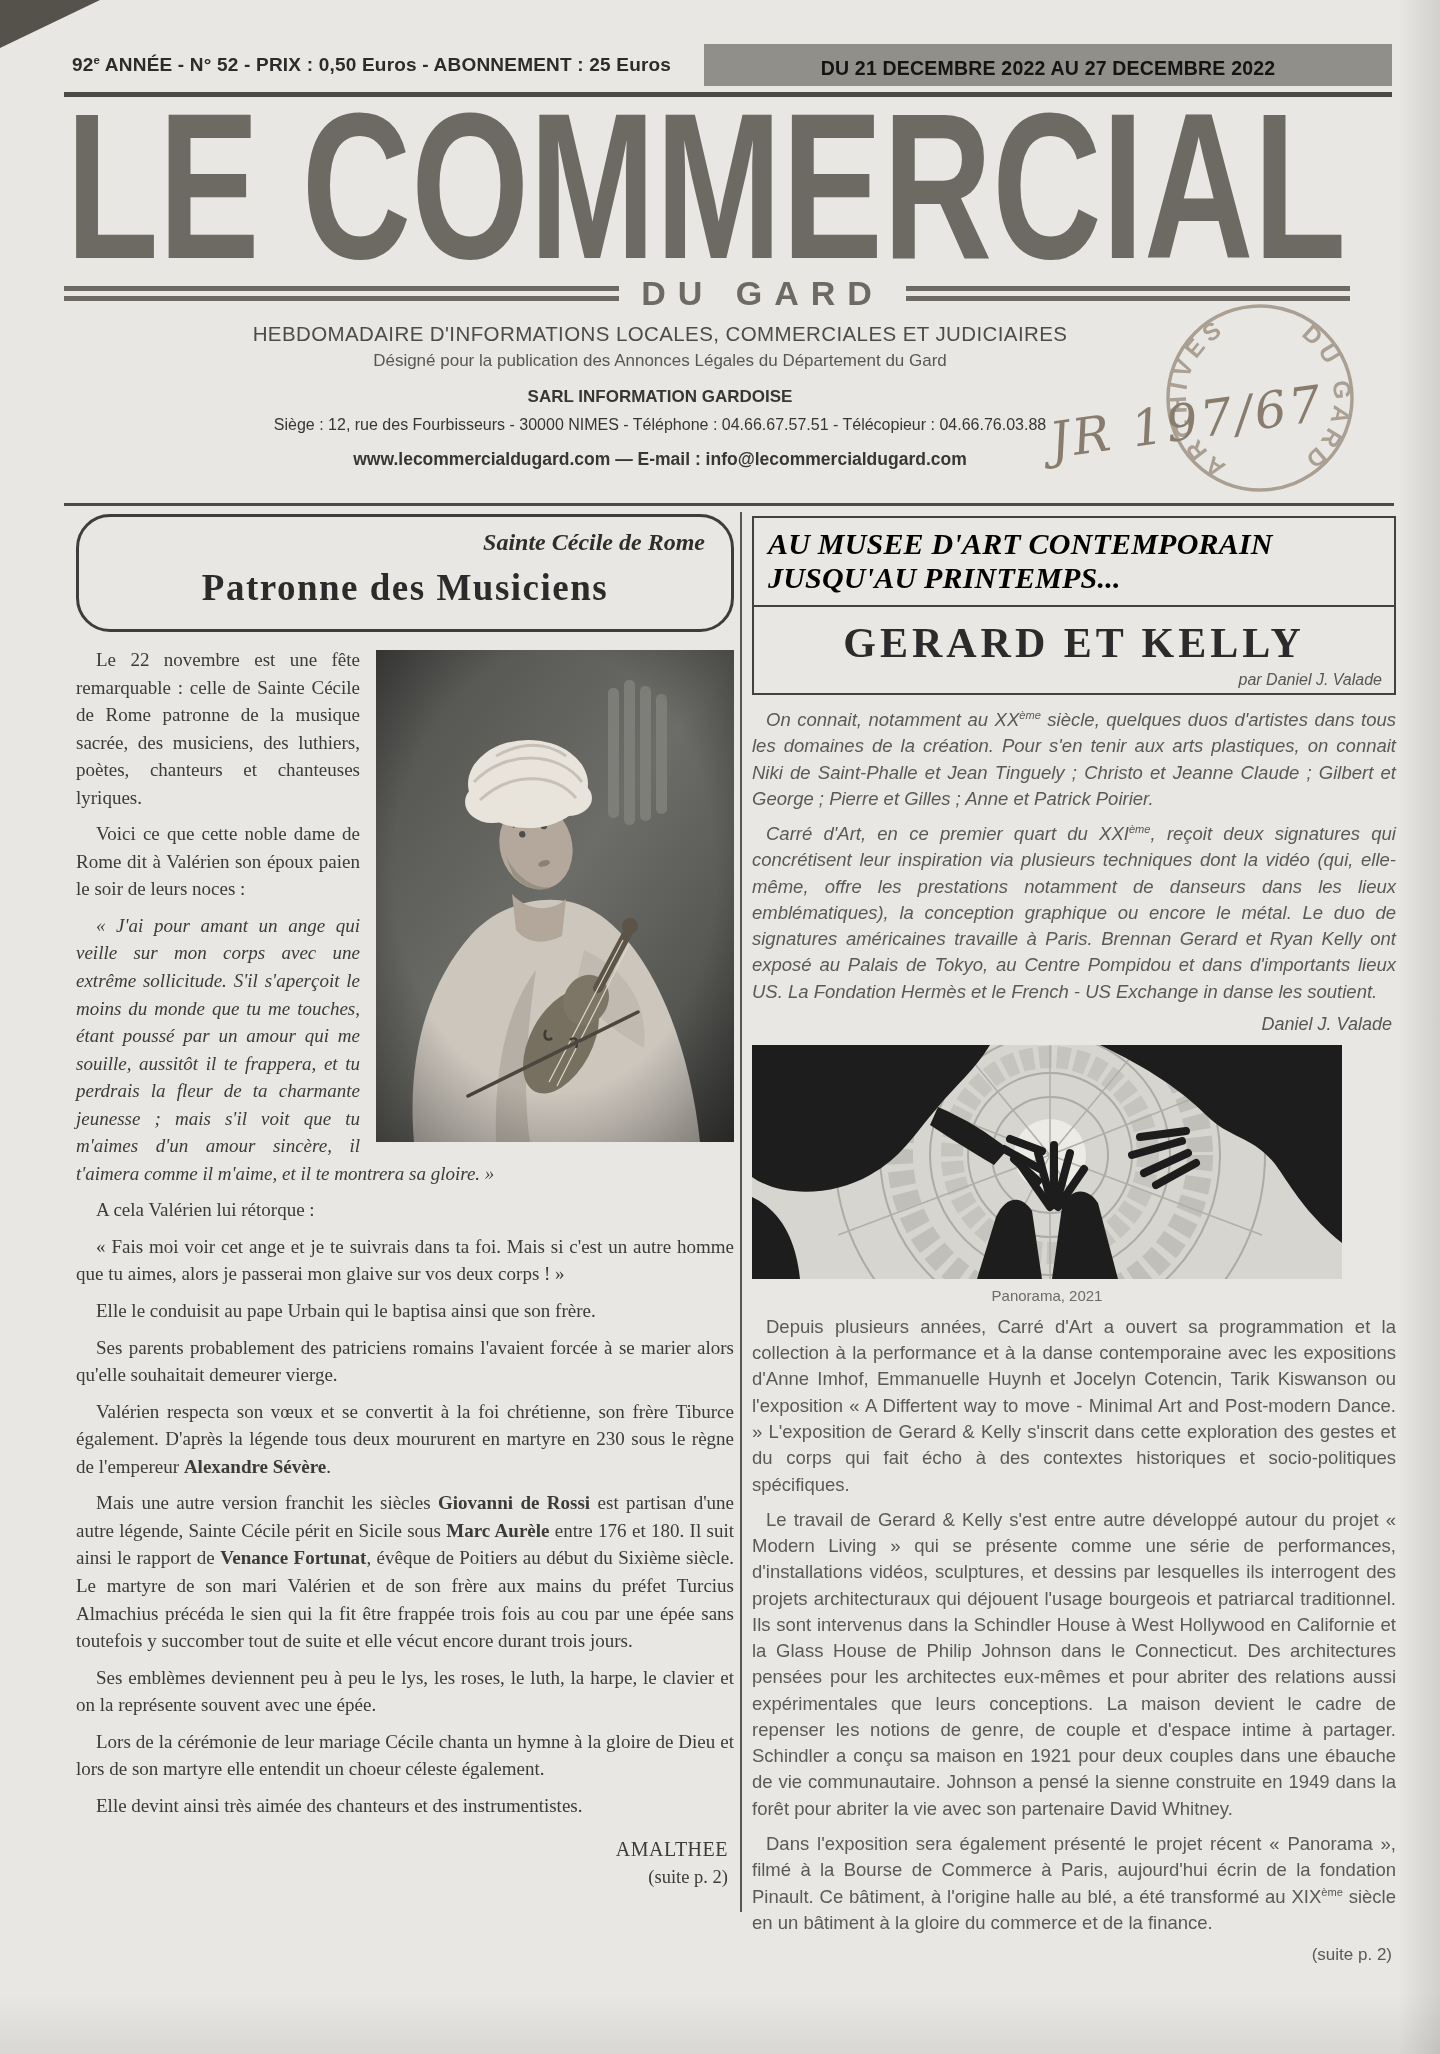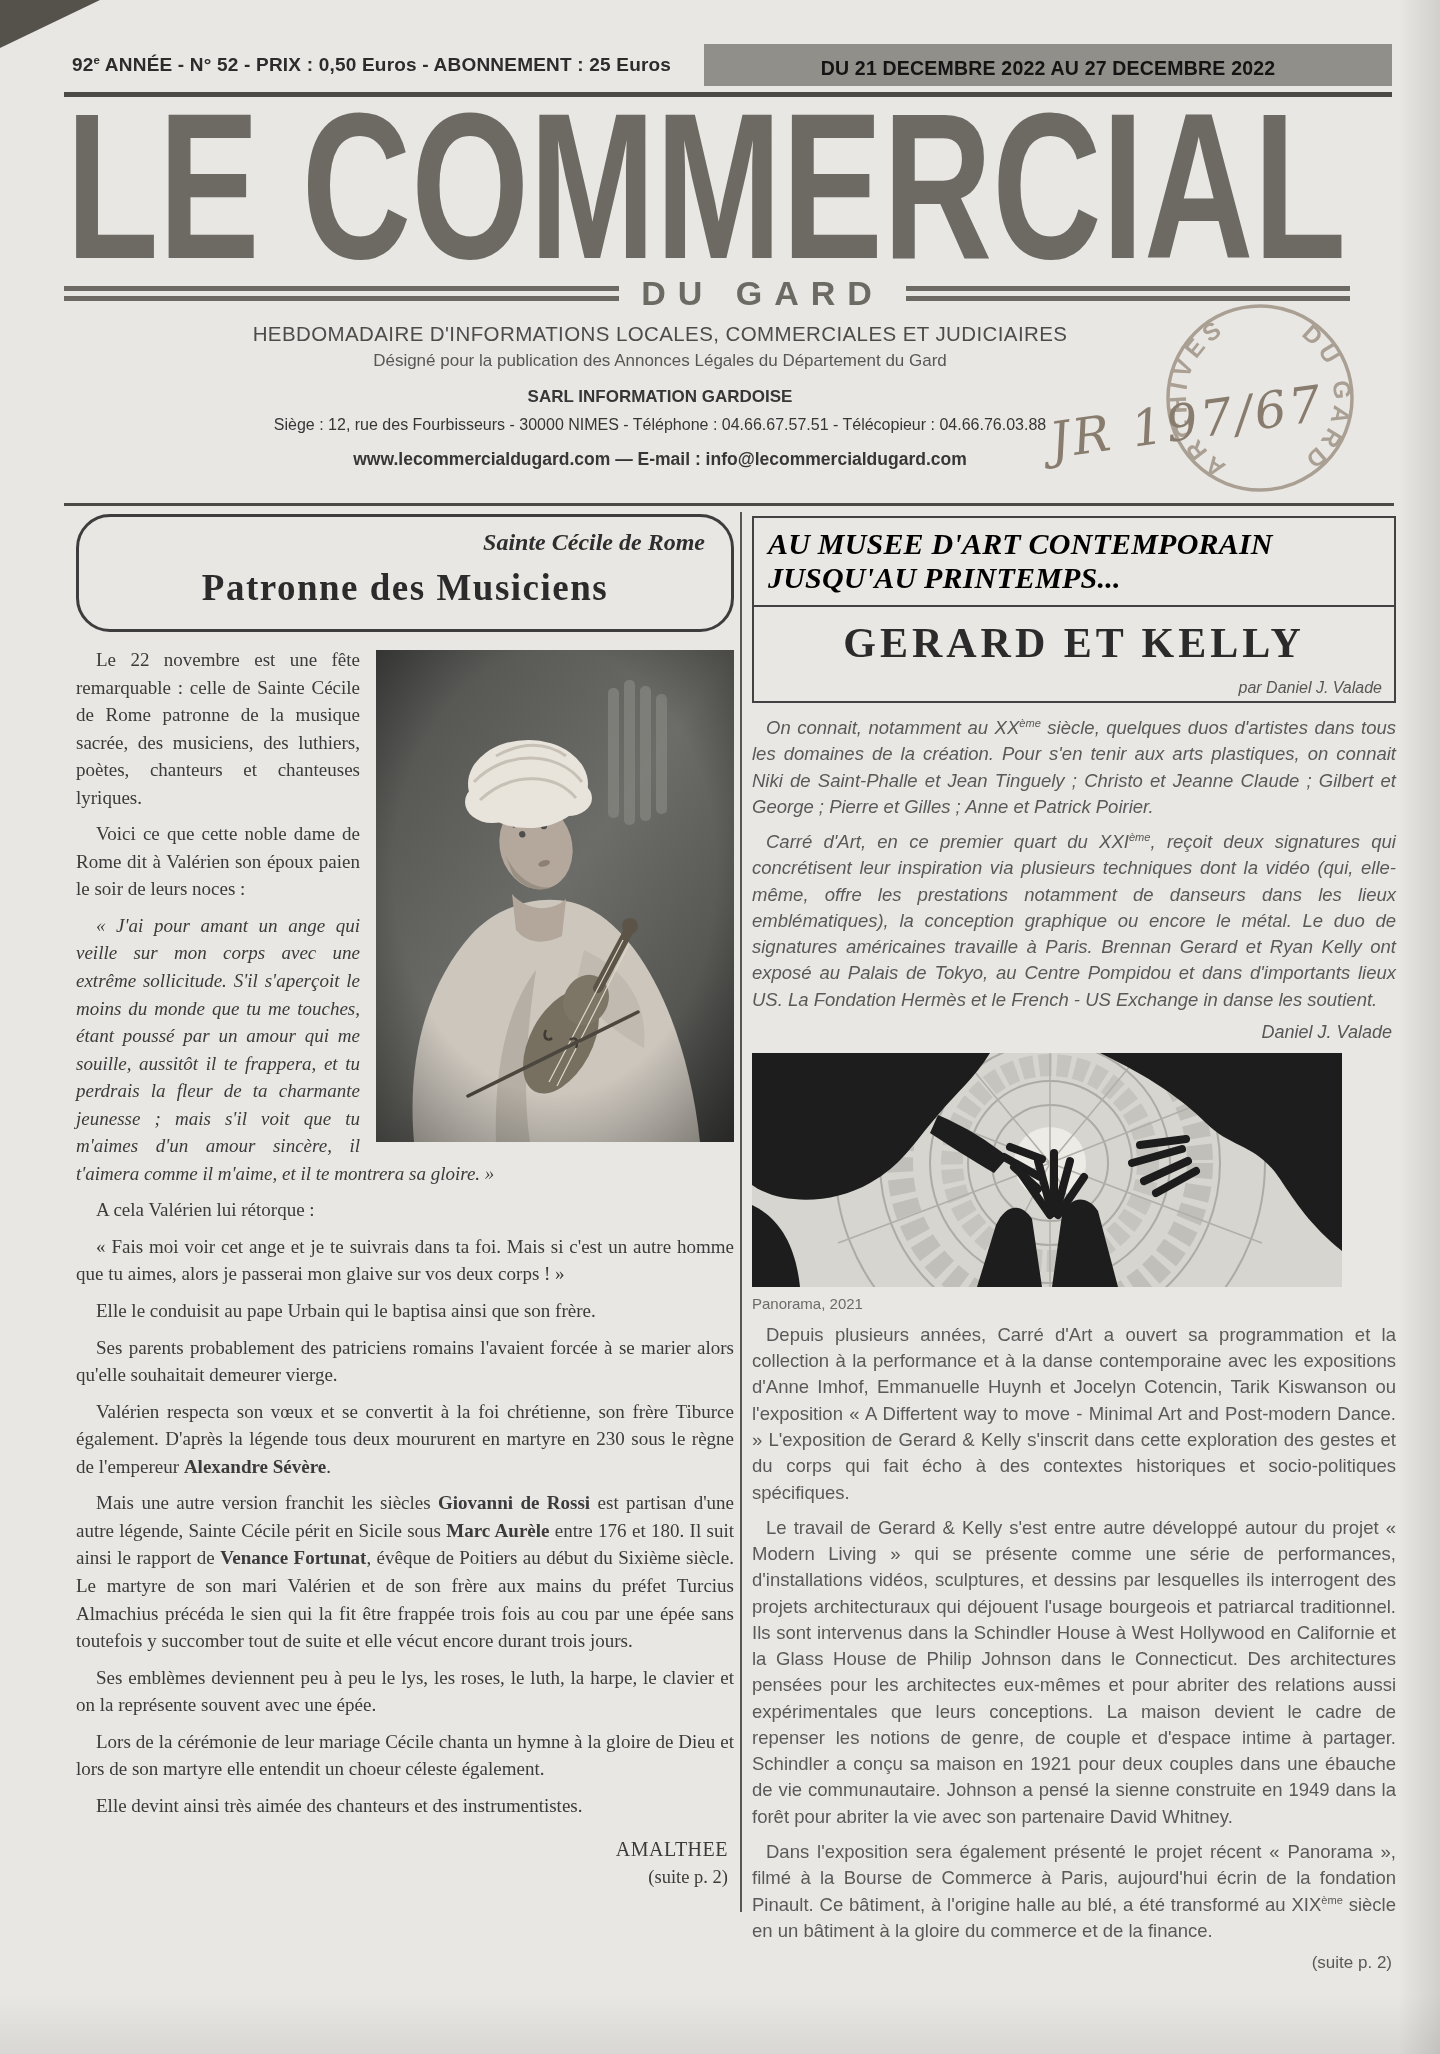--- a/index.html
+++ b/index.html
@@ -74,30 +74,30 @@
   .sig-suite { font-size:18.5px; color:#3b3b3b; }
 
   .right-col { position:absolute; left:752px; top:516px; width:644px;
     font-family:"Liberation Sans", sans-serif; }
   .right-kicker-box { border:2.5px solid #424242; padding:9px 14px 10px; }
   .right-kicker { font-family:"Liberation Serif", serif; font-size:30px; font-weight:bold;
     font-style:italic; color:#000000; letter-spacing:0.2px; }
   .right-title-box { border:2.5px solid #424242; border-top:none; padding:12px 12px 4px; }
   .right-title { font-family:"Liberation Serif", serif; font-size:42px; font-weight:bold;
     color:#2b2b2b; text-align:center; letter-spacing:4px; }
-  .right-byline { text-align:right; font-style:italic; font-size:16px; color:#565656; margin-top:12px; }
+  .right-byline { text-align:right; font-style:italic; font-size:16px; color:#565656; margin-top:4px; }
   .right-lead { margin-top:12px; }
   .right-lead p { font-style:italic; }
   .right-col p.sans-p { font-size:18.5px; line-height:1.42; text-align:justify;
     color:#595959; margin:9px 0; text-indent:14px; }
   .right-col p.sans-p sup { font-size:0.6em; }
   .right-sig { text-align:right; font-style:italic; font-size:18px; color:#565656; margin:6px 4px 10px 0; }
   .panorama-figure { width:590px; height:234px; margin-top:4px; }
   .panorama-figure svg { display:block; width:100%; height:100%; }
-  .photo-caption { width:590px; font-size:15px; color:#6b6b6b; margin:8px 0 10px; }
+  .photo-caption { width:590px; text-align:center; font-size:15px; color:#6b6b6b; margin:8px 0 10px; }
   .right-suite { text-align:right; font-size:17px; color:#595959; margin-top:2px; padding-right:4px; }
 </style>
 </head>
 <body>
 
 <div class="corner-tl"></div>
 <div class="paper-shade-right"></div>
 <div class="paper-shade-bottom"></div>
 
 <div class="header-strip">

